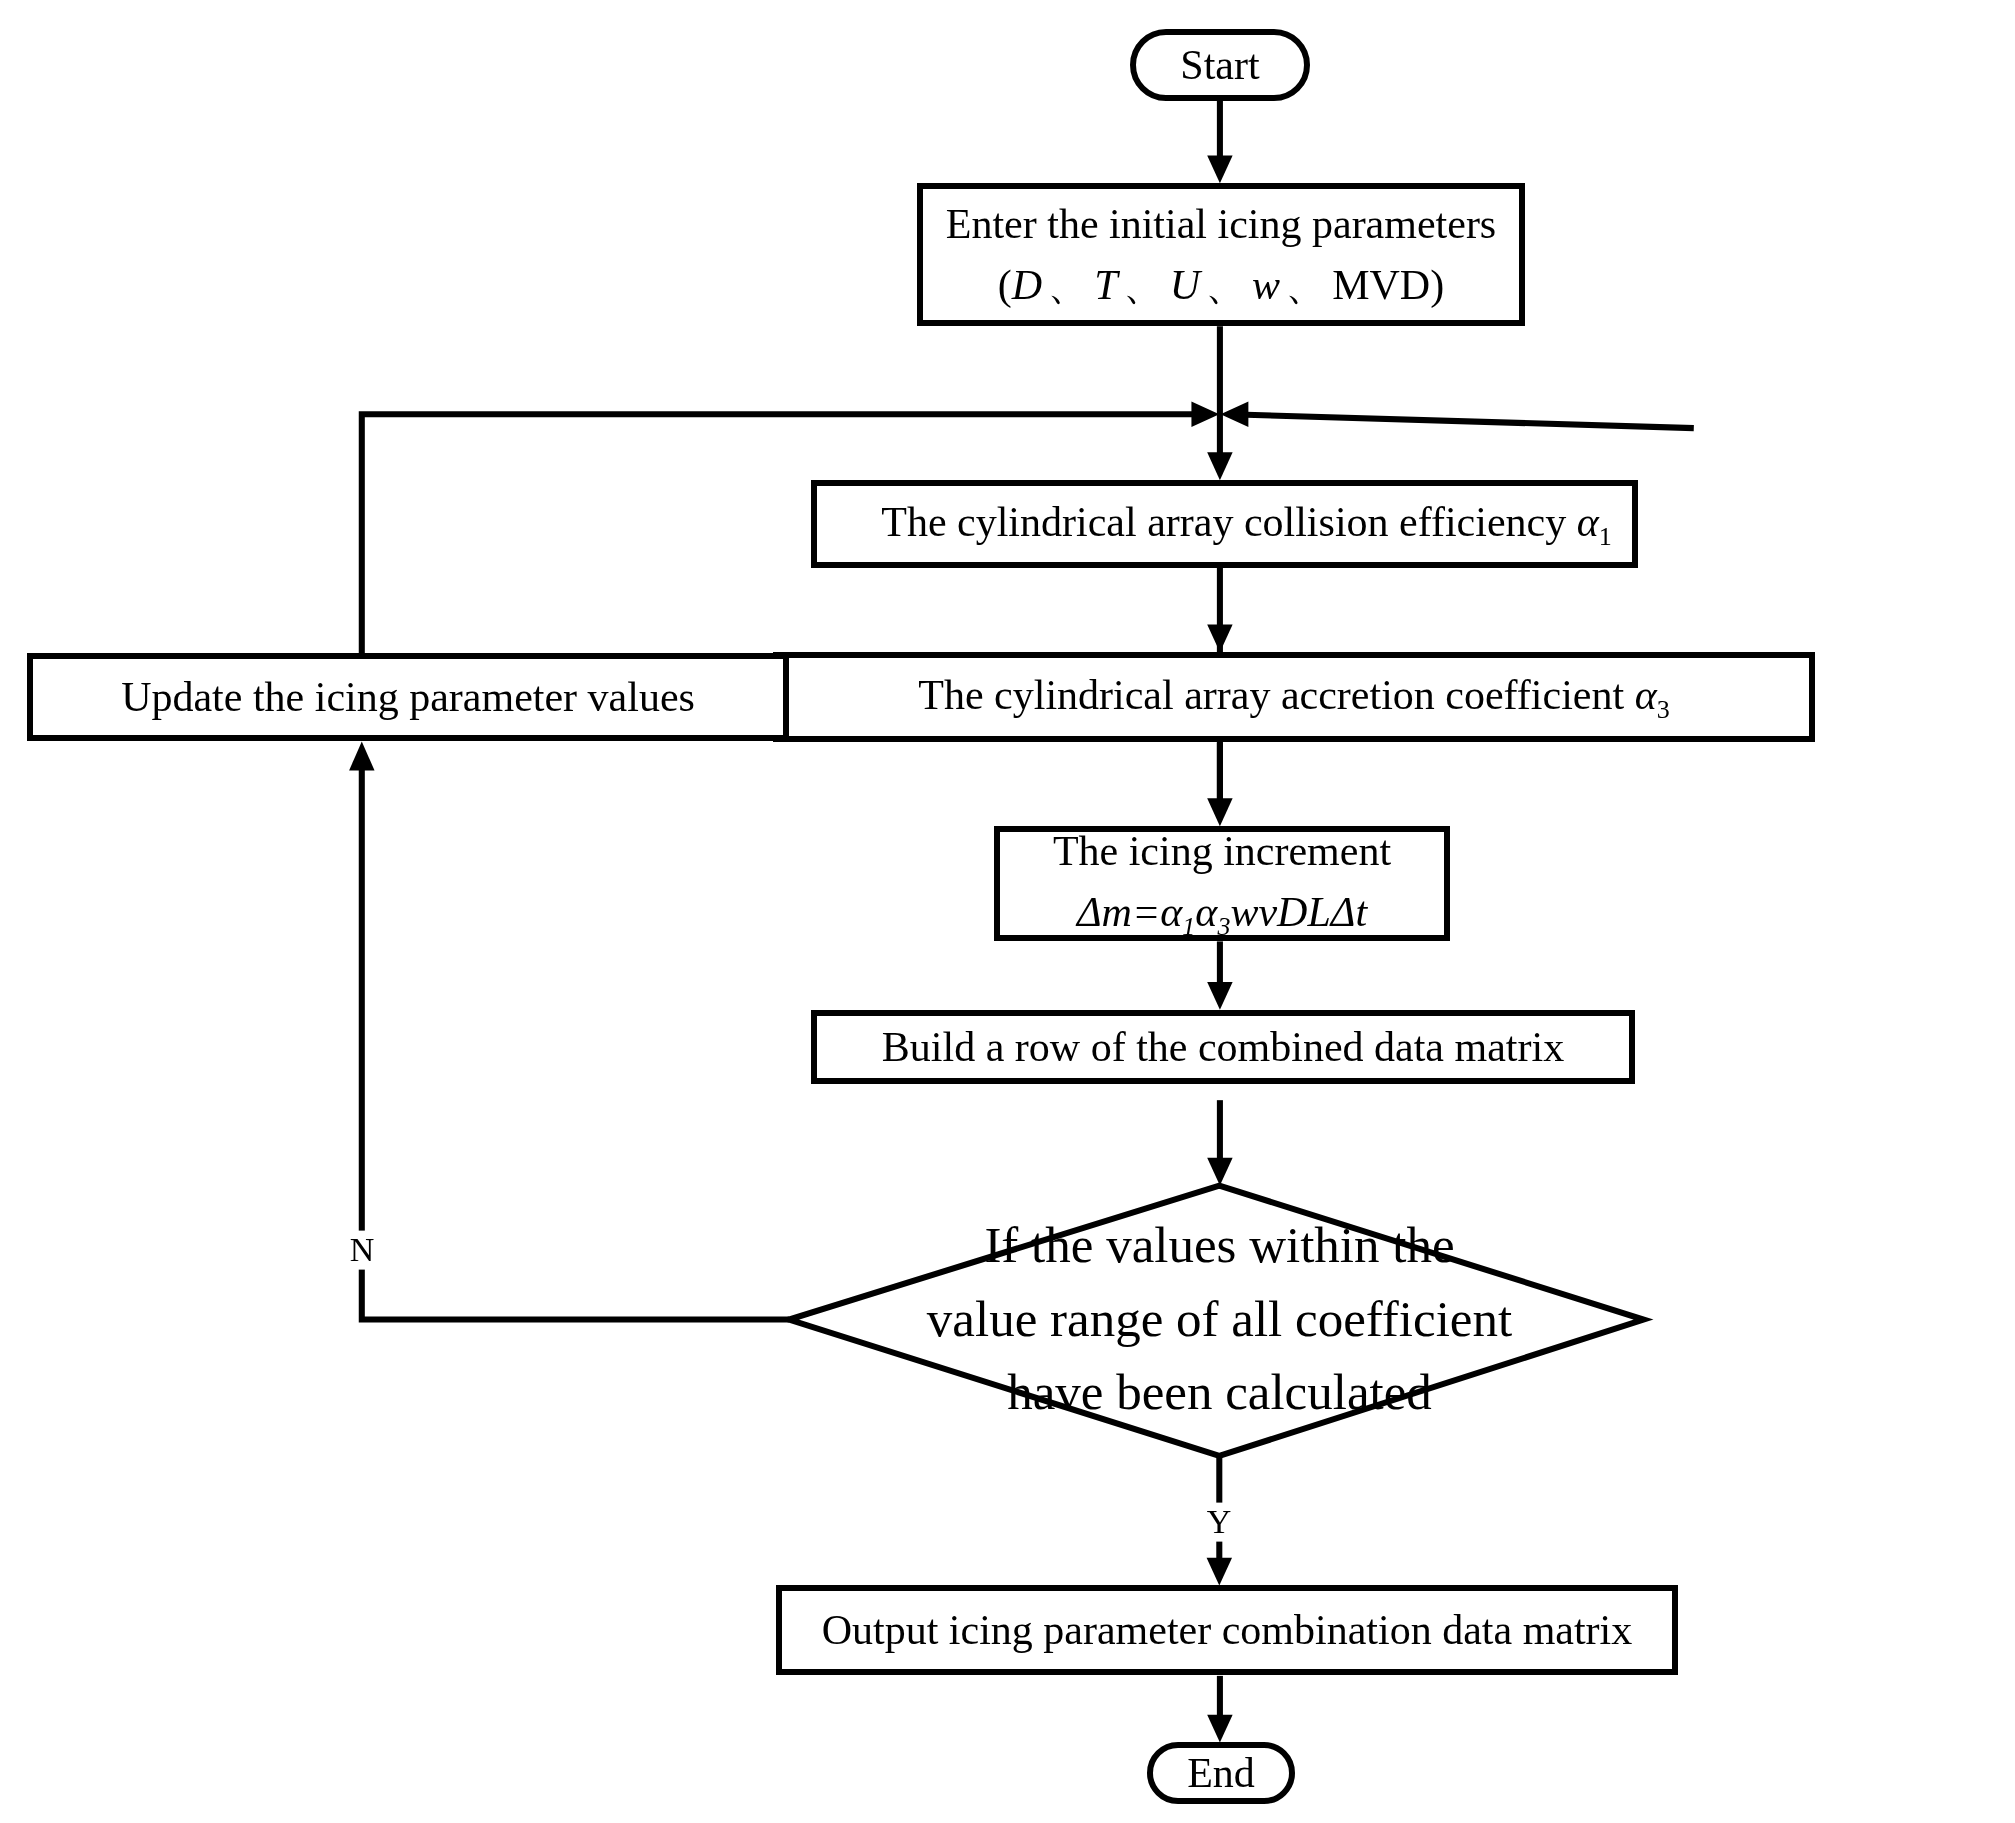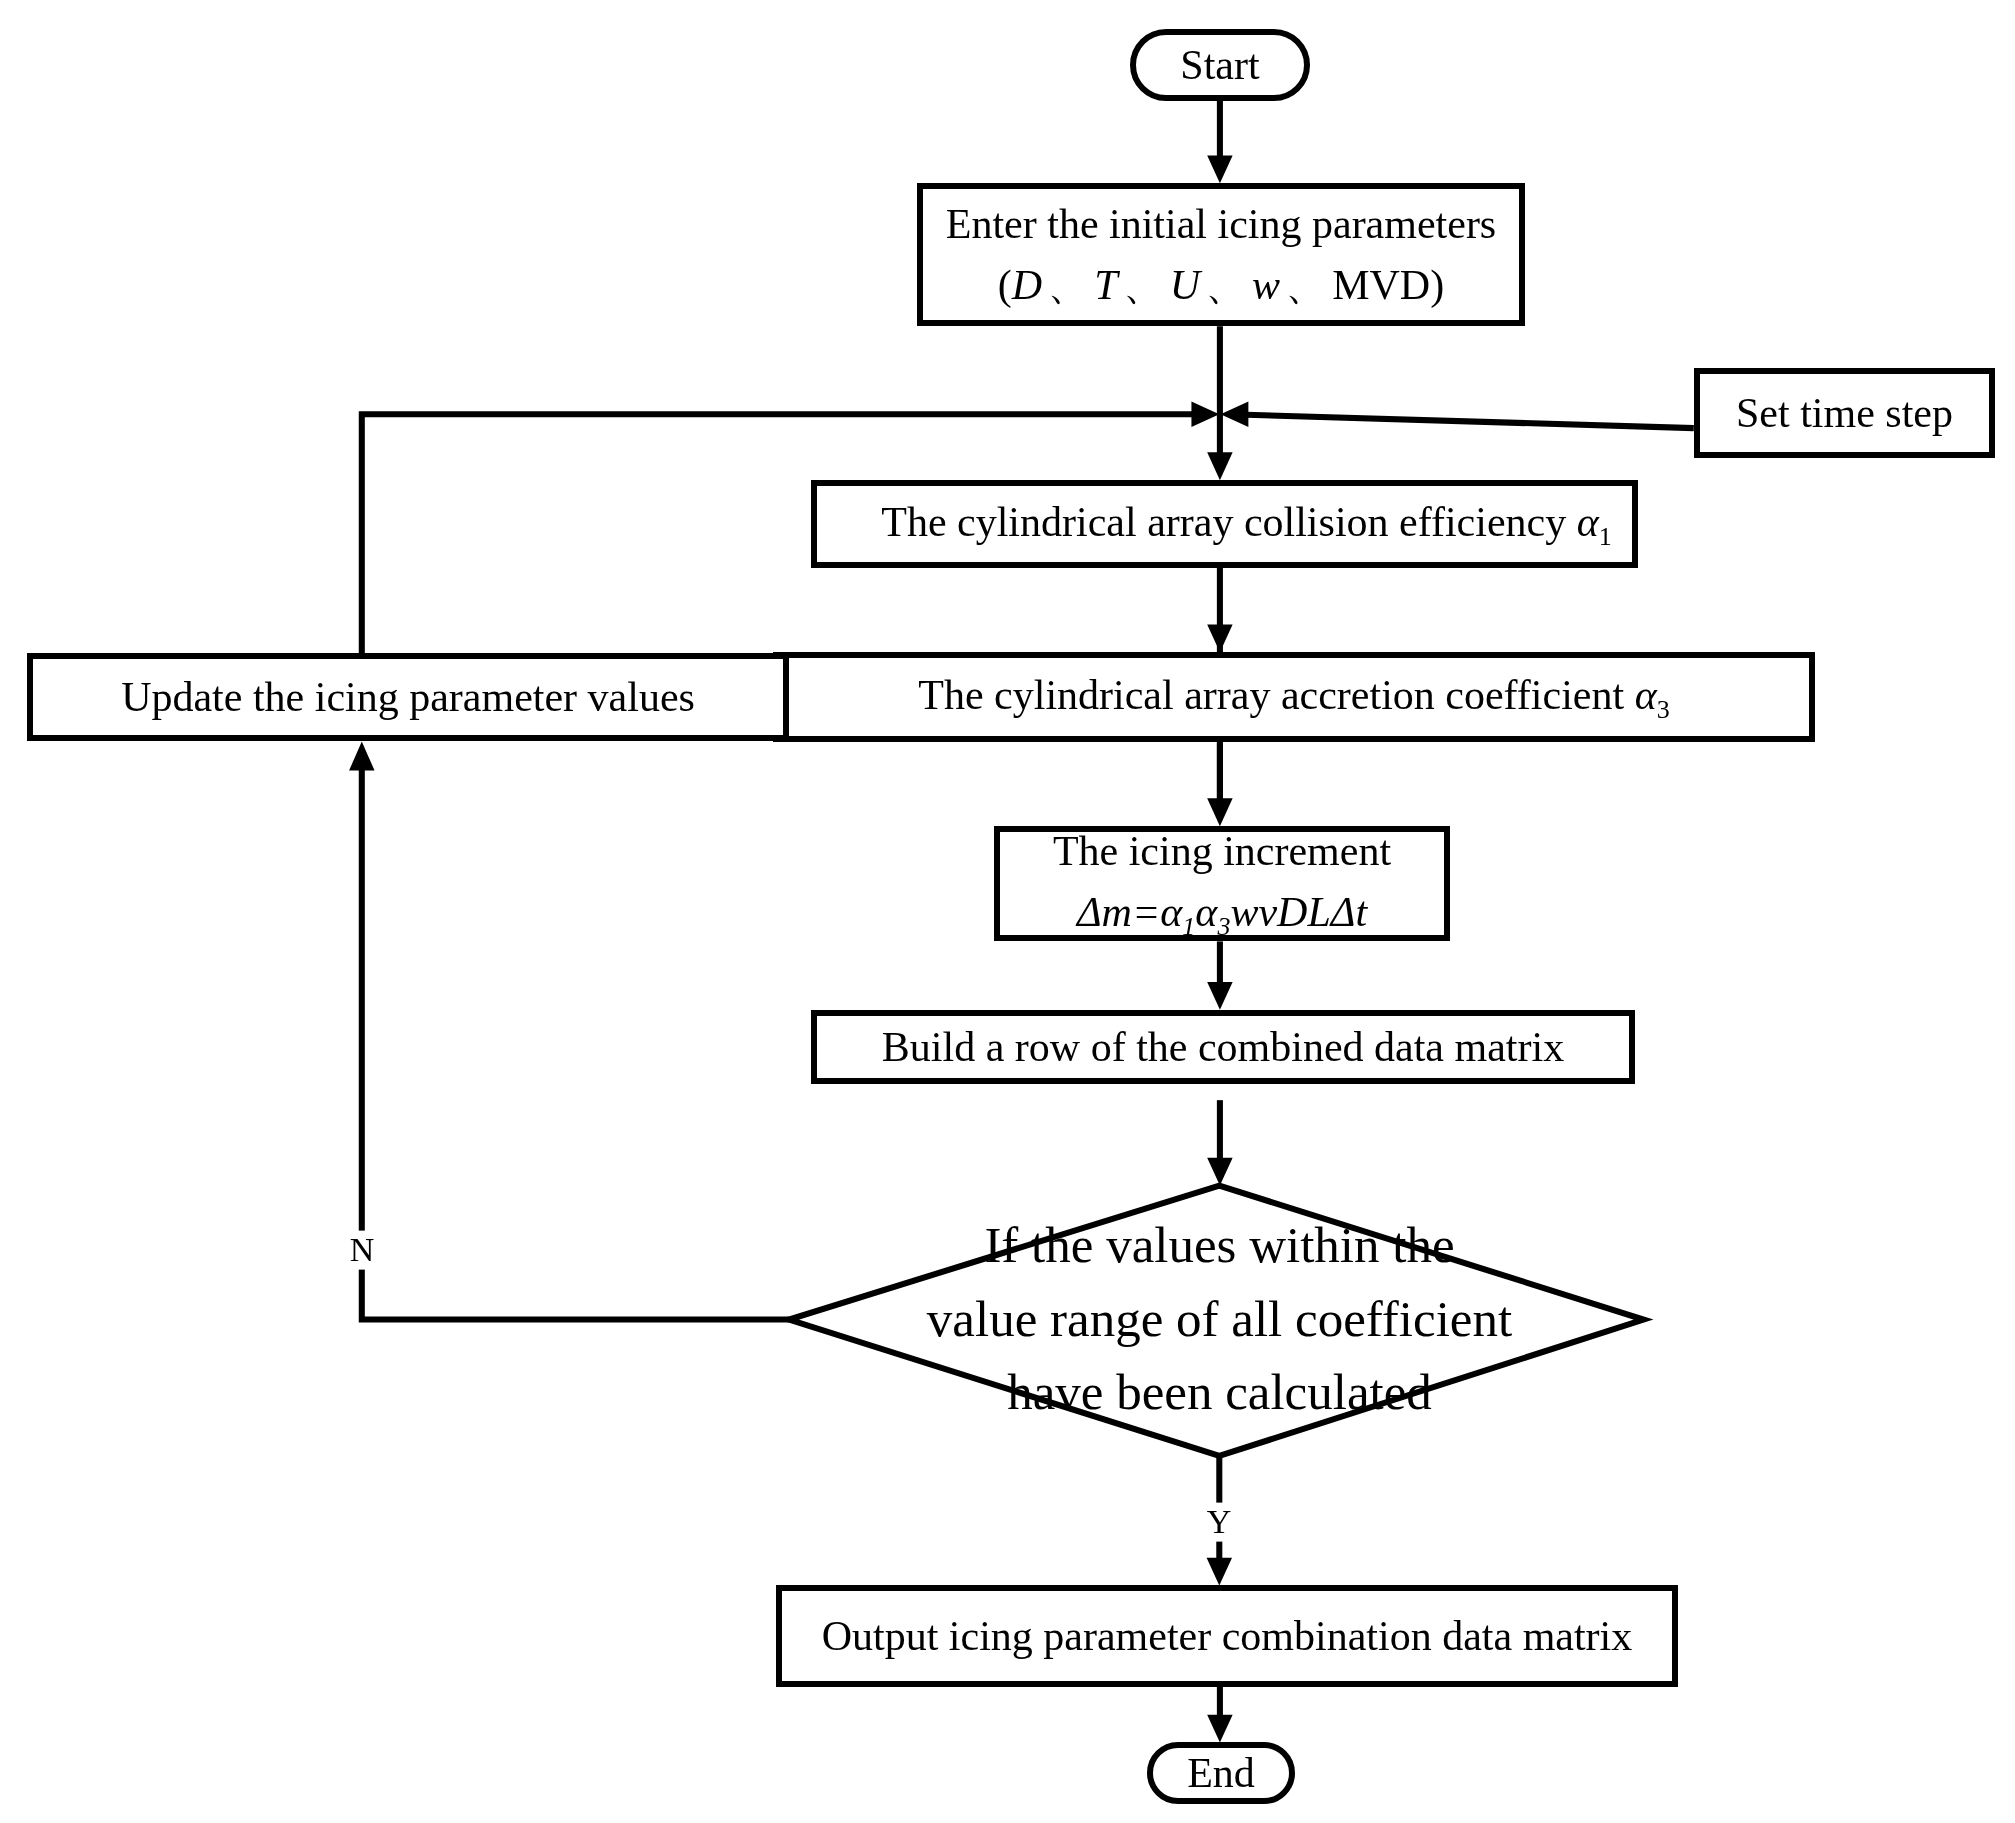--- a/index.html
+++ b/index.html
@@ -121,23 +121,20 @@
     <span class="line">Start</span>
   </div>
 
   <div class="node" style="left:917px; top:183px; width:608px; height:143px;">
     <span class="line">Enter the initial icing parameters</span>
     <span class="line">
       <span>(</span><i>D</i><span class="sep">、</span><i>T</i><span class="sep">、</span><i>U</i><span class="sep">、</span><i>w</i><span class="sep">、</span><span>MVD</span><span>)</span>
     </span>
   </div>
 
-  <div class="node" style="left:1694px; top:368px; width:301px; height:90px;">
-    <span class="line">Set time step</span>
-  </div>
 
   <div class="node" style="left:811px; top:480px; width:827px; height:88px;padding-left:44px;">
     <span class="line">
       <span>The cylindrical array collision efficiency </span><i>α</i><sub>1</sub>
     </span>
   </div>
 
   <div class="node" style="left:773px; top:652px; width:1042px; height:90px;">
     <span class="line">
       <span>The cylindrical array accretion coefficient </span><i>α</i><sub>3</sub>
@@ -154,21 +151,21 @@
   <div class="node" style="left:811px; top:1010px; width:824px; height:74px;">
     <span class="line">Build a row of the combined data matrix</span>
   </div>
 
   <div class="diamond-text" style="left:856px; top:1227px; width:727px; height:185px;">
     <span class="line">If the values within the</span>
     <span class="line">value range of all coefficient</span>
     <span class="line">have been calculated</span>
   </div>
 
-  <div class="node" style="left:776px; top:1585px; width:902px; height:102px;">
+  <div class="node" style="left:776px; top:1585px; width:902px; height:90px;">
     <span class="line">Output icing parameter combination data matrix</span>
   </div>
 
   <div class="node pill" style="left:1147px; top:1742px; width:148px; height:62px;">
     <span class="line">End</span>
   </div>
 
   <div class="node" style="left:27px; top:653px; width:762px; height:88px;">
     <span class="line">Update the icing parameter values</span>
   </div>

